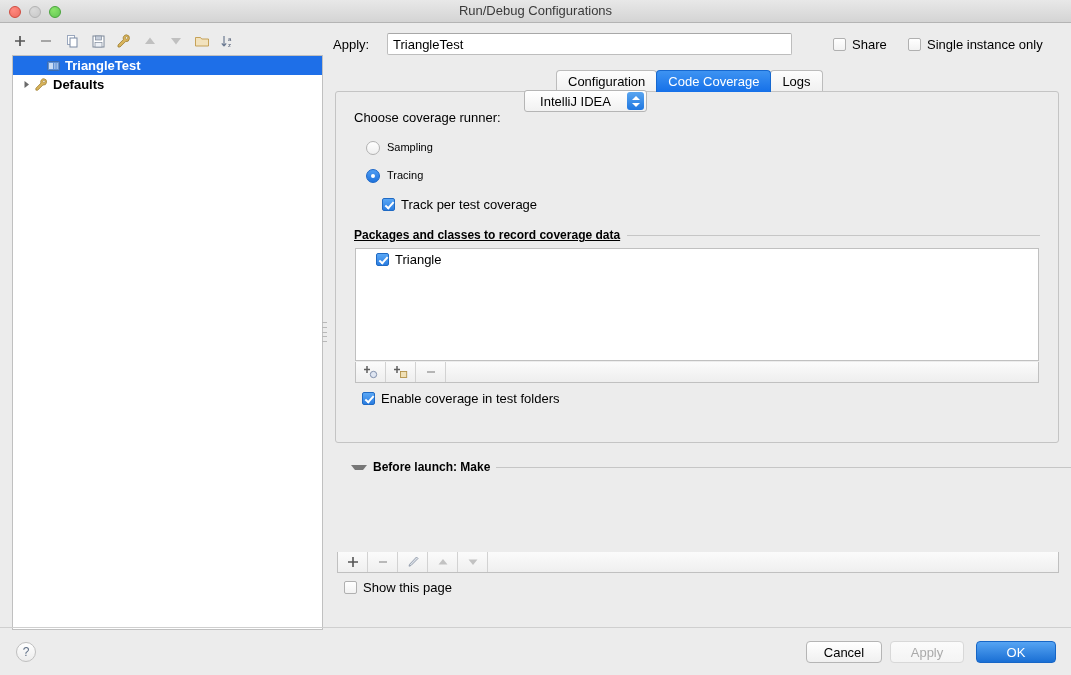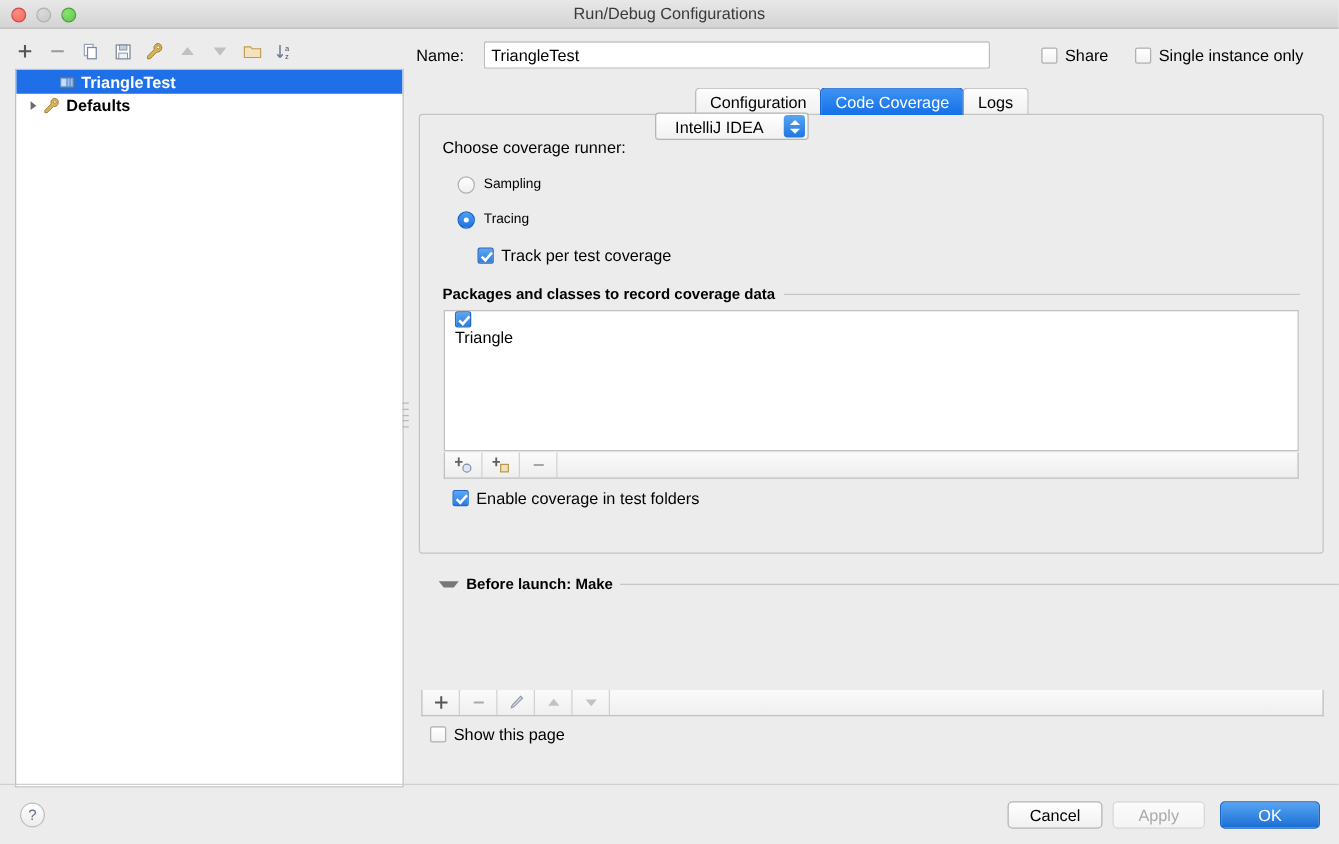--- a/index.html
+++ b/index.html
@@ -284,41 +284,42 @@
 
   .group-title-row {
     position: absolute;
     left: 354px; top: 228px;
     width: 686px;
     display: flex;
     align-items: center;
     gap: 7px;
     font-size: 12px;
     font-weight: bold;
+    text-decoration: underline;
   }
   .group-title-row .rule {
     flex: 1;
     height: 1px;
     background: #c6c6c6;
   }
 
   .list-box {
     position: absolute;
     left: 355px; top: 248px;
     width: 684px; height: 113px;
     background: #fff;
     border: 1px solid #c0c0c0;
     box-sizing: border-box;
   }
   .list-item {
     display: flex;
+    align-items: center;
     height: 20px;
-    padding-left: 8px;
-    font-size: 13px;
-    flex-direction: column;
+    padding-left: 20px;
+    font-size: 13px;
   }
 
   .mini-toolbar {
     position: absolute;
     left: 355px; top: 362px;
     width: 684px; height: 21px;
     background: linear-gradient(to bottom, #fbfbfb, #eeeeee);
     border: 1px solid #c0c0c0;
     border-top: none;
     box-sizing: border-box;
@@ -519,21 +520,21 @@
   </div>
 
   <div class="splitter-grip">
     <span></span>
       <span></span>
       <span></span>
       <span></span>
       <span></span>
   </div>
 
-  <div class="name-label">Name:</div>
+  <div class="name-label">Apply:</div>
   <input class="name-input" type="text" value="TriangleTest" style="">
 
   <div class="chk-inline" style="left:833px; top:37px;">
     <span class="chk-box"></span>
     <span>Share</span>
   </div>
   <div class="chk-inline" style="left:908px; top:37px;">
     <span class="chk-box"></span>
     <span>Single instance only</span>
   </div>

